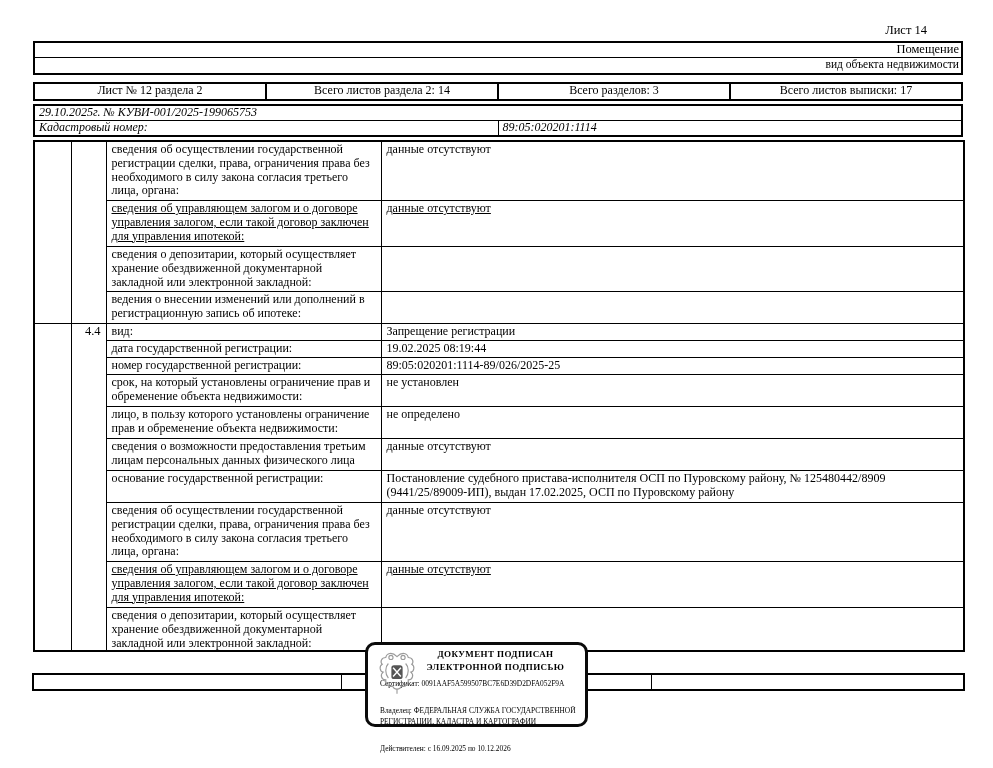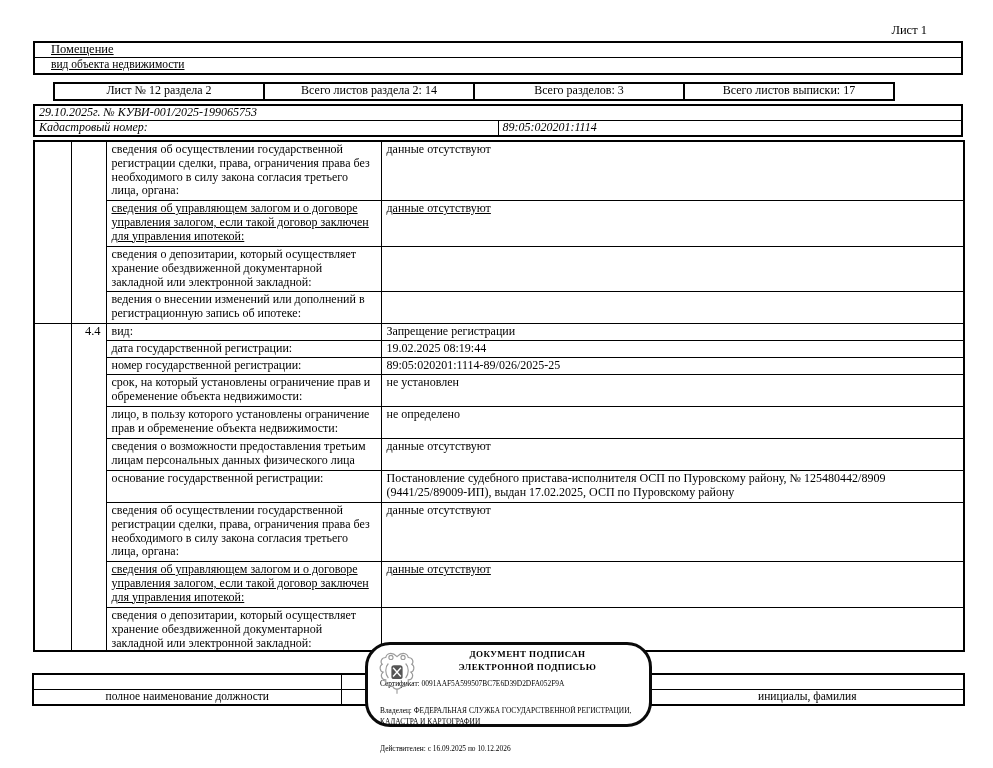--- a/index.html
+++ b/index.html
@@ -8,60 +8,60 @@
   .abs{position:absolute;}
   table{border-collapse:collapse;table-layout:fixed;}
   td{border:1px solid #000;font-size:12px;line-height:13.8px;padding:0 4px;
      vertical-align:top;overflow:hidden;word-wrap:break-word;}
 
   
   .sheetnum{top:23px;right:66px;font-size:12.5px;}
 
   
   .hdrA{left:33px;top:41px;width:930px;border:2px solid #000;}
-  .hdrA td{text-align:left;padding:0 16px;text-decoration:underline;}
+  .hdrA td{text-align:right;padding:0 2px;}
   .hdrA .rA1 td{height:14px;font-size:12.5px;}
   .hdrA .rA2 td{height:15px;font-size:11.5px;}
 
   
-  .hdrB{left:33px;top:82px;width:842px;border:2px solid #000;margin-left:20px;}
+  .hdrB{left:33px;top:82px;width:930px;border:2px solid #000;}
   .hdrB td{border:2px solid #000;text-align:center;height:15px;font-size:12px;padding:0 2px;}
 
   
   .hdrC{left:33px;top:104px;width:930px;border:2px solid #000;font-style:italic;}
   .hdrC td{height:12px;font-size:12px;}
 
   
   .mt{left:33px;top:140px;width:930px;border:2px solid #000;}
   .mt td{padding:1px 5px 0 5px;}
   .mt .num{font-size:12.5px;padding-left:4px;text-align:right;}
   .h57 td{height:57px;margin-left:24px;} .h44 td{height:44px;text-decoration:underline;} .h43 td{height:43px;}
   .h32 td{height:32px;} .h30 td{height:30px;margin-top:36px;} .h15 td{height:15px;}
 
   
   .bt{left:32px;top:673px;width:931px;border:2px solid #000;}
   .bt td{text-align:center;padding:0 2px;font-size:11.5px;}
   .bt .rB1 td{height:14px;} .bt .rB2 td{height:12px;}
 
   
-  .stamp{left:365px;top:642px;width:287px;height:85px;border:3px solid #0a0a0a;
-         border-radius:25px;background:#fff;z-index:5;box-sizing:border-box;
+  .stamp{left:365px;top:642px;width:223px;height:85px;border:3px solid #0a0a0a;
+         border-radius:10px;background:#fff;z-index:5;box-sizing:border-box;
          padding:3px 8px 0 8px;}
   .stamp .title{text-align:center;font-size:9px;font-weight:bold;line-height:13px;
                 letter-spacing:.4px;padding-left:38px;white-space:nowrap;}
   .stamp .small{font-size:7.4px;line-height:11px;margin-left:4px;margin-top:16px;}
   .stamp .small.first{margin-top:4px;}
   .stamp-emblem{position:absolute;left:10px;top:5px;}
 </style>
 </head>
 <body>
 
 <div class="page">
 
-  <div class="abs sheetnum">Лист 1</div>
+  <div class="abs sheetnum">Лист 14</div>
 
   <table class="abs hdrA">
     <tbody>
         <tr class="rA1">
       <td>Помещение</td>
     </tr>
     <tr class="rA2">
       <td>вид объекта недвижимости</td>
     </tr>
   </tbody>
@@ -165,25 +165,20 @@
     <colgroup>
         <col style="width:308px">
         <col style="width:310px">
         <col style="width:313px">
       </colgroup>
     <tbody>
         <tr class="rB1">
       <td></td>
       <td></td>
       <td></td>
-    </tr>
-    <tr class="rB2">
-      <td>полное наименование должности</td>
-      <td></td>
-      <td>инициалы, фамилия</td>
     </tr>
   </tbody>
     </table>
 
   <div class="abs stamp">
     <span class="stamp-emblem">
       <svg width="38" height="46" viewBox="0 0 44 52">
         <g stroke="#9a9a9a" fill="none" stroke-width="1.3">
           <path d="M22 7 C16 1 10 3 9 8 C4 8 2 13 5 16 C1 18 2 24 6 25 C2 28 4 34 9 34 C8 39 13 43 17 41 C18 46 26 46 27 41 C31 43 36 39 35 34 C40 34 42 28 38 25 C42 24 43 18 39 16 C42 13 40 8 35 8 C34 3 28 1 22 7 Z"></path>
           <circle cx="15" cy="8" r="2.4"></circle>

